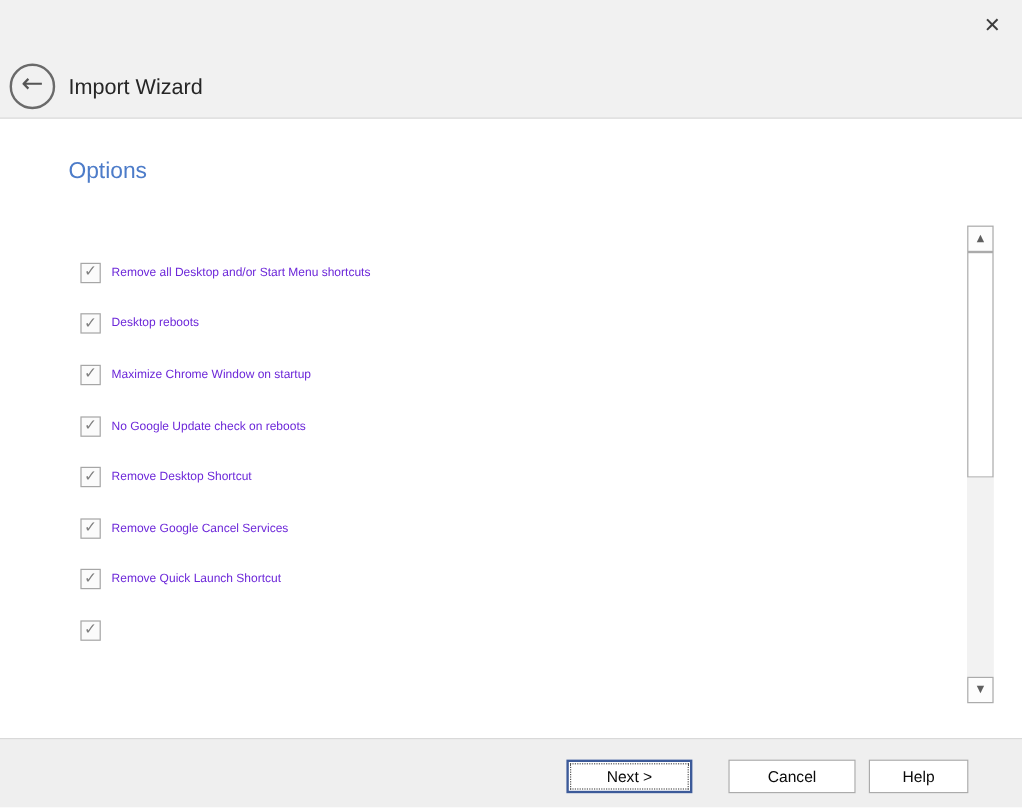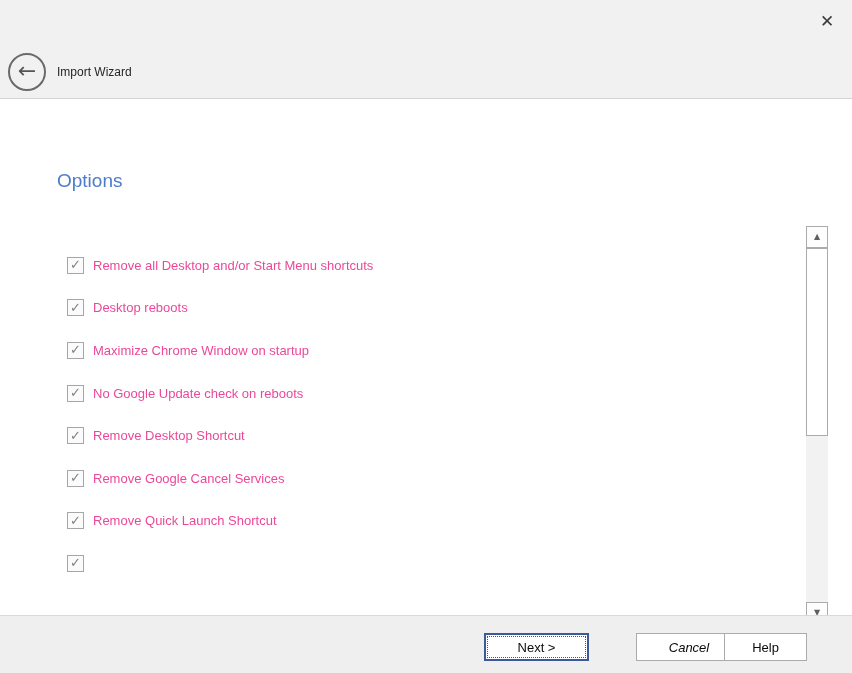--- a/index.html
+++ b/index.html
@@ -41,29 +41,28 @@
     border: 2px solid #6a6a6a; border-radius: 50%;
     background: transparent;
     display: flex; align-items: center; justify-content: center;
     cursor: pointer;
     color: #555555; font-size: 22px; line-height: 1;
     font-family: "DejaVu Sans", sans-serif;
     padding-bottom: 2px;
   }
   .wizard-title {
     margin-left: 11px;
-    font-size: 12px; color: #262626;
+    font-size: 18px; color: #262626;
   }
 
   
   .content {
     position: relative;
     flex: 1 1 auto;
     background: #ffffff;
-    margin-top: 38px;
   }
   .options-heading {
     position: absolute; left: 57px; top: 33px;
     font-size: 19px; color: #4d7cc9;
     font-weight: 400;
   }
   .options-list {
     position: absolute; left: 67px; top: 107px;
     width: 700px;
   }
@@ -82,21 +81,21 @@
   .checkbox .check {
     display: none;
     color: #808080; font-size: 13px; line-height: 1;
     font-family: "DejaVu Sans", sans-serif;
     margin-top: -1px;
   }
   .checkbox.checked { background: #fbfbfb; }
   .checkbox.checked .check { display: block; }
   .opt-label {
     margin-left: 9px;
-    font-size: 13px; color: #ec4899;
+    font-size: 10px; color: #6d28d9;
     white-space: nowrap;
   }
 
   
   .scrollbar {
     position: absolute; right: 24px; top: 89px;
     width: 22px; height: 398px;
     background: #f2f2f2;
   }
   .scroll-btn {
@@ -136,26 +135,26 @@
     position: absolute; top: 17px;
     height: 28px;
     background: #ffffff;
     border: 1px solid #ababab;
     font-family: "Liberation Sans", sans-serif;
     font-size: 13px; color: #0a0a0a;
     cursor: pointer;
     display: flex; align-items: center; justify-content: center;
   }
   .btn-next {
-    left: 484px; width: 105px;
+    left: 472px; width: 105px;
     border: 2px solid #3c5a99;
     outline: 1px dotted #555555;
     outline-offset: -4px;
   }
-  .btn-cancel { left: 636px; width: 106px; font-style: italic; }
+  .btn-cancel { left: 607px; width: 106px; }
   .btn-help   { left: 724px; width: 83px; }
 </style>
 </head>
 <body>
 
 <div class="window">
 
   <div class="header">
     <button class="close-btn">✕</button>
     <div class="back-row">

